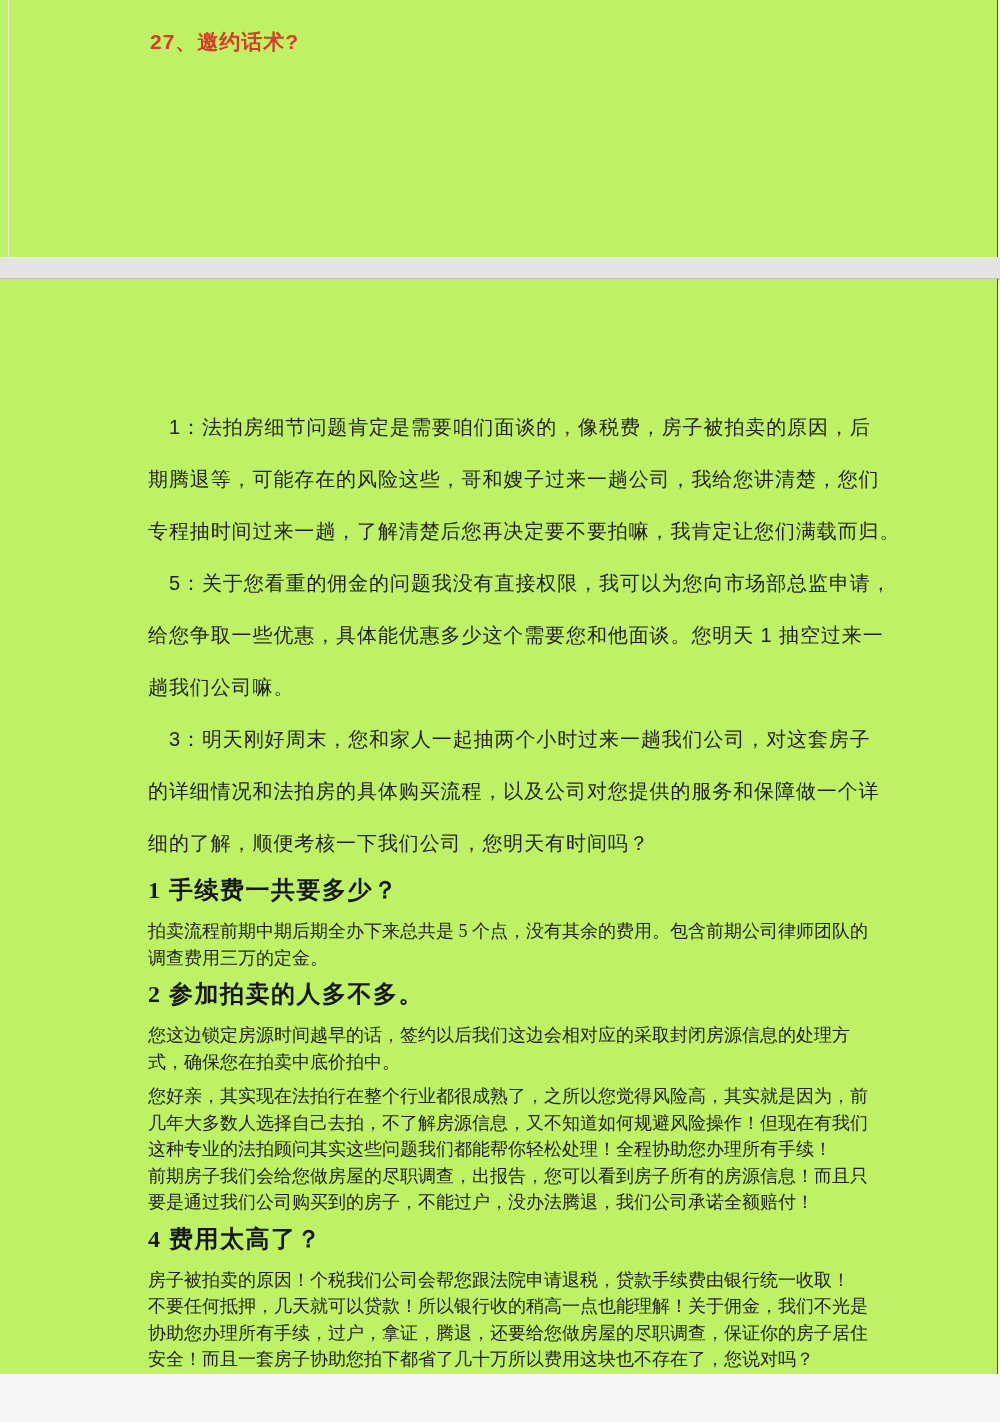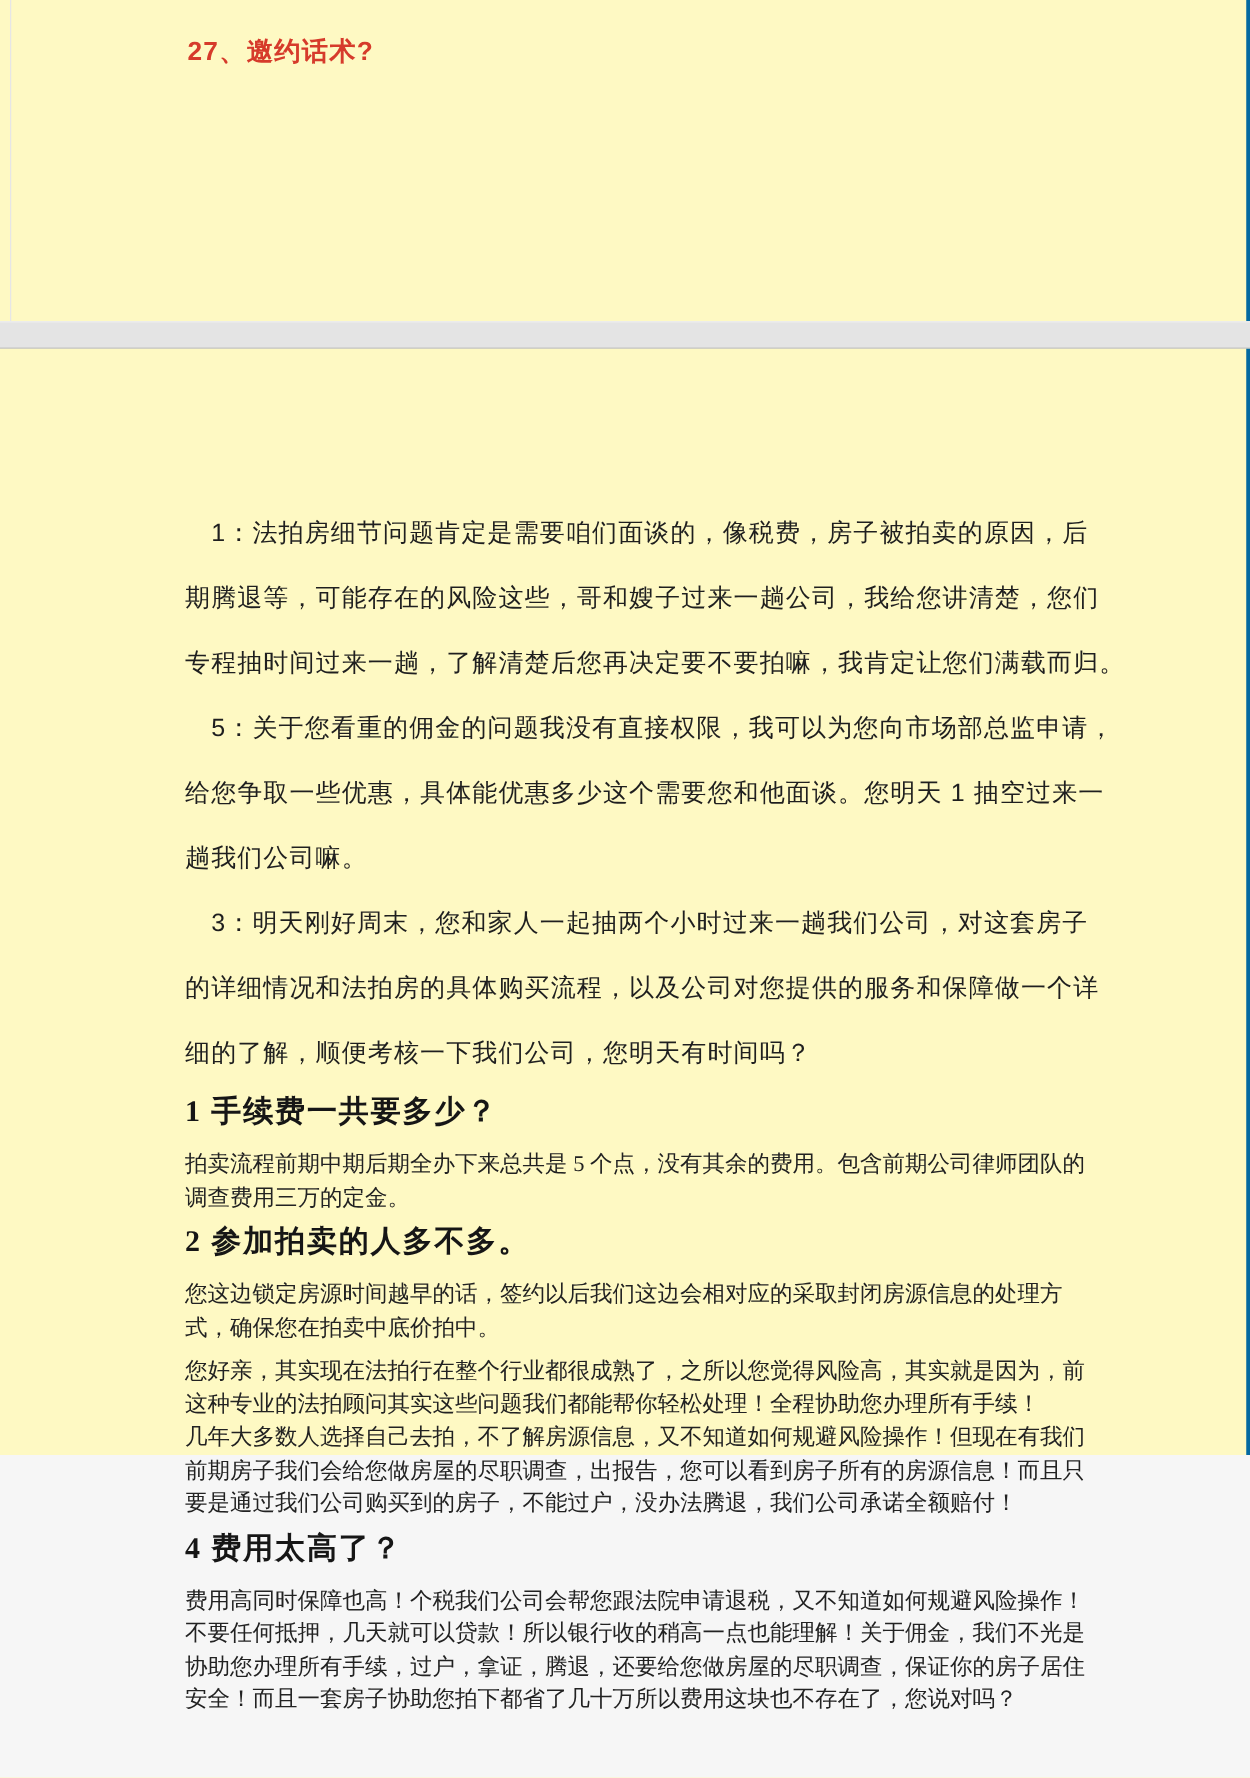--- a/index.html
+++ b/index.html
@@ -5,35 +5,35 @@
   html,body{margin:0;padding:0;}
   body{
     position:relative;
     width:1000px;height:1422px;
     background:#f6f6f6;
     overflow:hidden;
     font-family:"Liberation Sans",sans-serif;
     color:#1f1f1f;
   }
   .page{
-    position:absolute;left:0;width:997px;background:#fef9c3;
-    border-right:4px solid #0369a1;
+    position:absolute;left:0;width:997px;background:#bef264;
+    border-right:1px solid #0369a1;
   }
   .page1{top:0;height:257px;}
   .page1::before{ 
     content:"";position:absolute;left:8px;top:0;bottom:0;width:1px;background:#e6e6e6;
   }
   .page-break{
     position:absolute;left:0;top:257px;width:1000px;height:20px;
     background:#e4e4e4;
     border-top:1px solid #ededed;
     border-bottom:2px solid #c2c2c2;
     box-shadow:0 4px 5px -1px rgba(0,0,0,0.12);
   }
-  .page2{top:279px;height:885px;}
+  .page2{top:279px;height:1095px;}
   .red-heading{
     margin:0;
     padding:28px 0 0 150px;
     font-size:21px;
     font-weight:bold;
     letter-spacing:1px;
     color:#d63b2b;
     line-height:27px;
   }
   .content{
@@ -102,29 +102,29 @@
       </section>
 
       <section>
         <h2 class="sec-h">2 参加拍卖的人多不多。</h2>
         <div class="sl">您这边锁定房源时间越早的话，签约以后我们这边会相对应的采取封闭房源信息的处理方</div>
         <div class="sl">式，确保您在拍卖中底价拍中。</div>
       </section>
 
       <section>
         <div class="sl">您好亲，其实现在法拍行在整个行业都很成熟了，之所以您觉得风险高，其实就是因为，前</div>
+        <div class="sl">几年大多数人选择自己去拍，不了解房源信息，又不知道如何规避风险操作！但现在有我们</div>
         <div class="sl">这种专业的法拍顾问其实这些问题我们都能帮你轻松处理！全程协助您办理所有手续！</div>
-        <div class="sl">几年大多数人选择自己去拍，不了解房源信息，又不知道如何规避风险操作！但现在有我们</div>
         <div class="sl">前期房子我们会给您做房屋的尽职调查，出报告，您可以看到房子所有的房源信息！而且只</div>
         <div class="sl">要是通过我们公司购买到的房子，不能过户，没办法腾退，我们公司承诺全额赔付！</div>
       </section>
 
       <section>
         <h2 class="sec-h">4 费用太高了？</h2>
-        <div class="sl">费用高同时保障也高！个税我们公司会帮您跟法院申请退税，又不知道如何规避风险操作！</div>
+        <div class="sl">房子被拍卖的原因！个税我们公司会帮您跟法院申请退税，贷款手续费由银行统一收取！</div>
         <div class="sl">不要任何抵押，几天就可以贷款！所以银行收的稍高一点也能理解！关于佣金，我们不光是</div>
         <div class="sl">协助您办理所有手续，过户，拿证，腾退，还要给您做房屋的尽职调查，保证你的房子居住</div>
         <div class="sl">安全！而且一套房子协助您拍下都省了几十万所以费用这块也不存在了，您说对吗？</div>
       </section>
 
     </div>
   </div>
 </div>
 
 </body></html>

